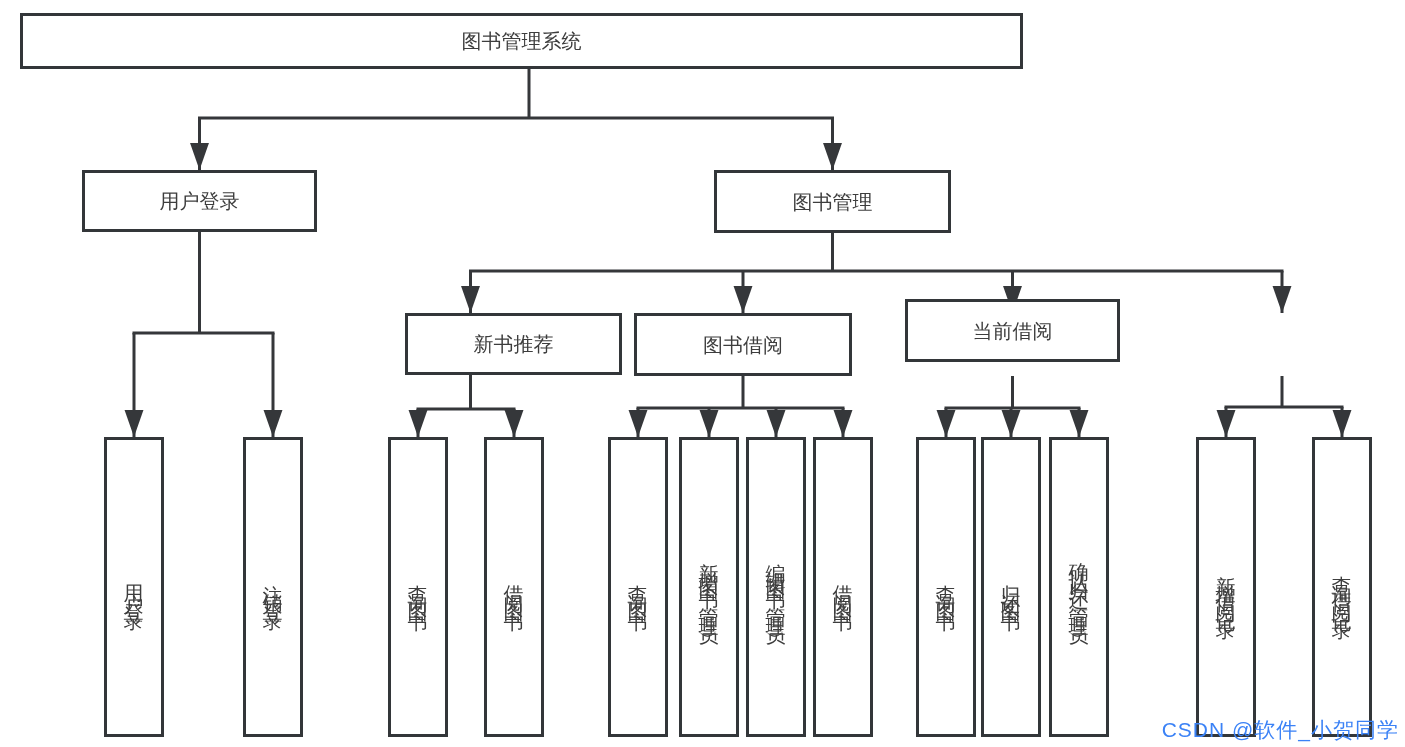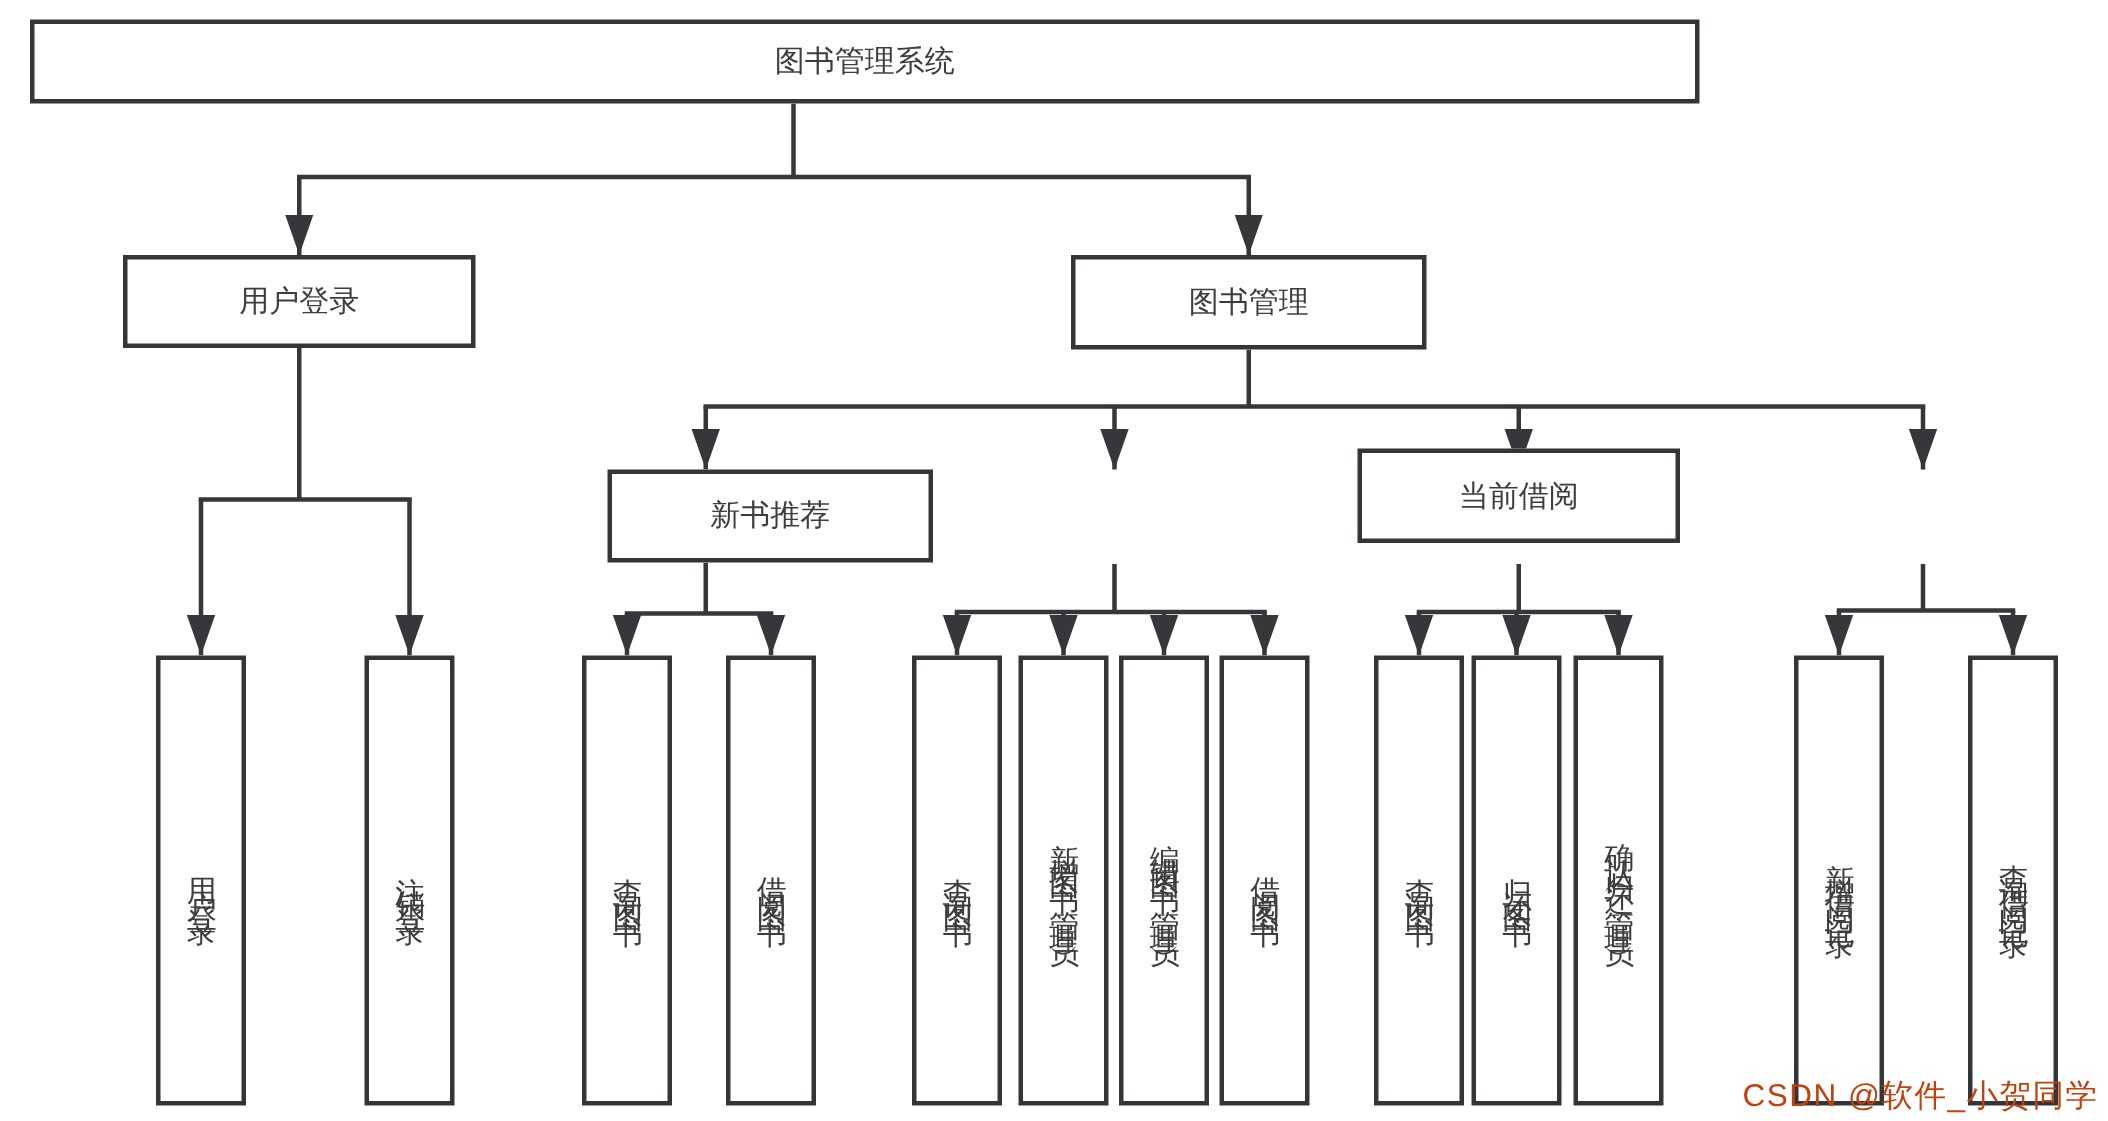--- a/index.html
+++ b/index.html
@@ -25,21 +25,21 @@
     font-size:20px;
     line-height:1;
     white-space:nowrap;
   }
   .lvl-v .node-label{
     writing-mode:vertical-rl;
     letter-spacing:9px;
     white-space:normal;
   }
   
-  #n-root{left:20px;top:13px;width:1113px;height:56px;}
+  #n-root{left:20px;top:13px;width:1003px;height:56px;}
   #n-user-login{left:82px;top:170px;width:235px;height:62px;}
   #n-book-mgmt{left:714px;top:170px;width:237px;height:63px;}
   #n-new-book-rec{left:362px;top:313px;width:217px;height:62px;margin-left:43px;}
   #n-book-borrow{left:634px;top:313px;width:218px;height:63px;}
   #n-current-borrow{left:905px;top:299px;width:215px;height:63px;}
   #n-borrow-record{left:1174px;top:313px;width:216px;height:63px;}
   .leaf{top:437px;width:60px;height:300px;}
   #n-leaf-user-login{left:104px;}
   #n-leaf-logout{left:243px;}
   #n-leaf-query-book-1{left:388px;}
@@ -51,21 +51,21 @@
   #n-leaf-query-book-3{left:916px;}
   #n-leaf-return-book{left:981px;}
   #n-leaf-confirm-return{left:1049px;}
   #n-leaf-add-record{left:1196px;}
   #n-leaf-query-record{left:1312px;}
   #watermark{
     position:absolute;
     right:6px;bottom:3px;
     font-size:21px;
     letter-spacing:1px;
-    color:#c2410c;
+    color:#3b82f6;
     z-index:5;
   }
 </style>
 </head>
 <body>
 
 <div id="canvas">
 
   <svg id="wires" viewBox="0 0 1405 747" xmlns="http://www.w3.org/2000/svg">
     <defs>
@@ -117,20 +117,23 @@
   <div class="node" id="n-user-login">
     <span class="node-label">用户登录</span>
   </div>
   <div class="node" id="n-book-mgmt">
     <span class="node-label">图书管理</span>
   </div>
 
   <div class="node" id="n-new-book-rec">
     <span class="node-label">新书推荐</span>
   </div>
+  <div class="node" id="n-book-borrow">
+    <span class="node-label">图书借阅</span>
+  </div>
   <div class="node" id="n-current-borrow">
     <span class="node-label">当前借阅</span>
   </div>
 
   <div class="node leaf lvl-v" id="n-leaf-user-login">
     <span class="node-label">用户登录</span>
   </div>
   <div class="node leaf lvl-v" id="n-leaf-logout">
     <span class="node-label">注销登录</span>
   </div>

